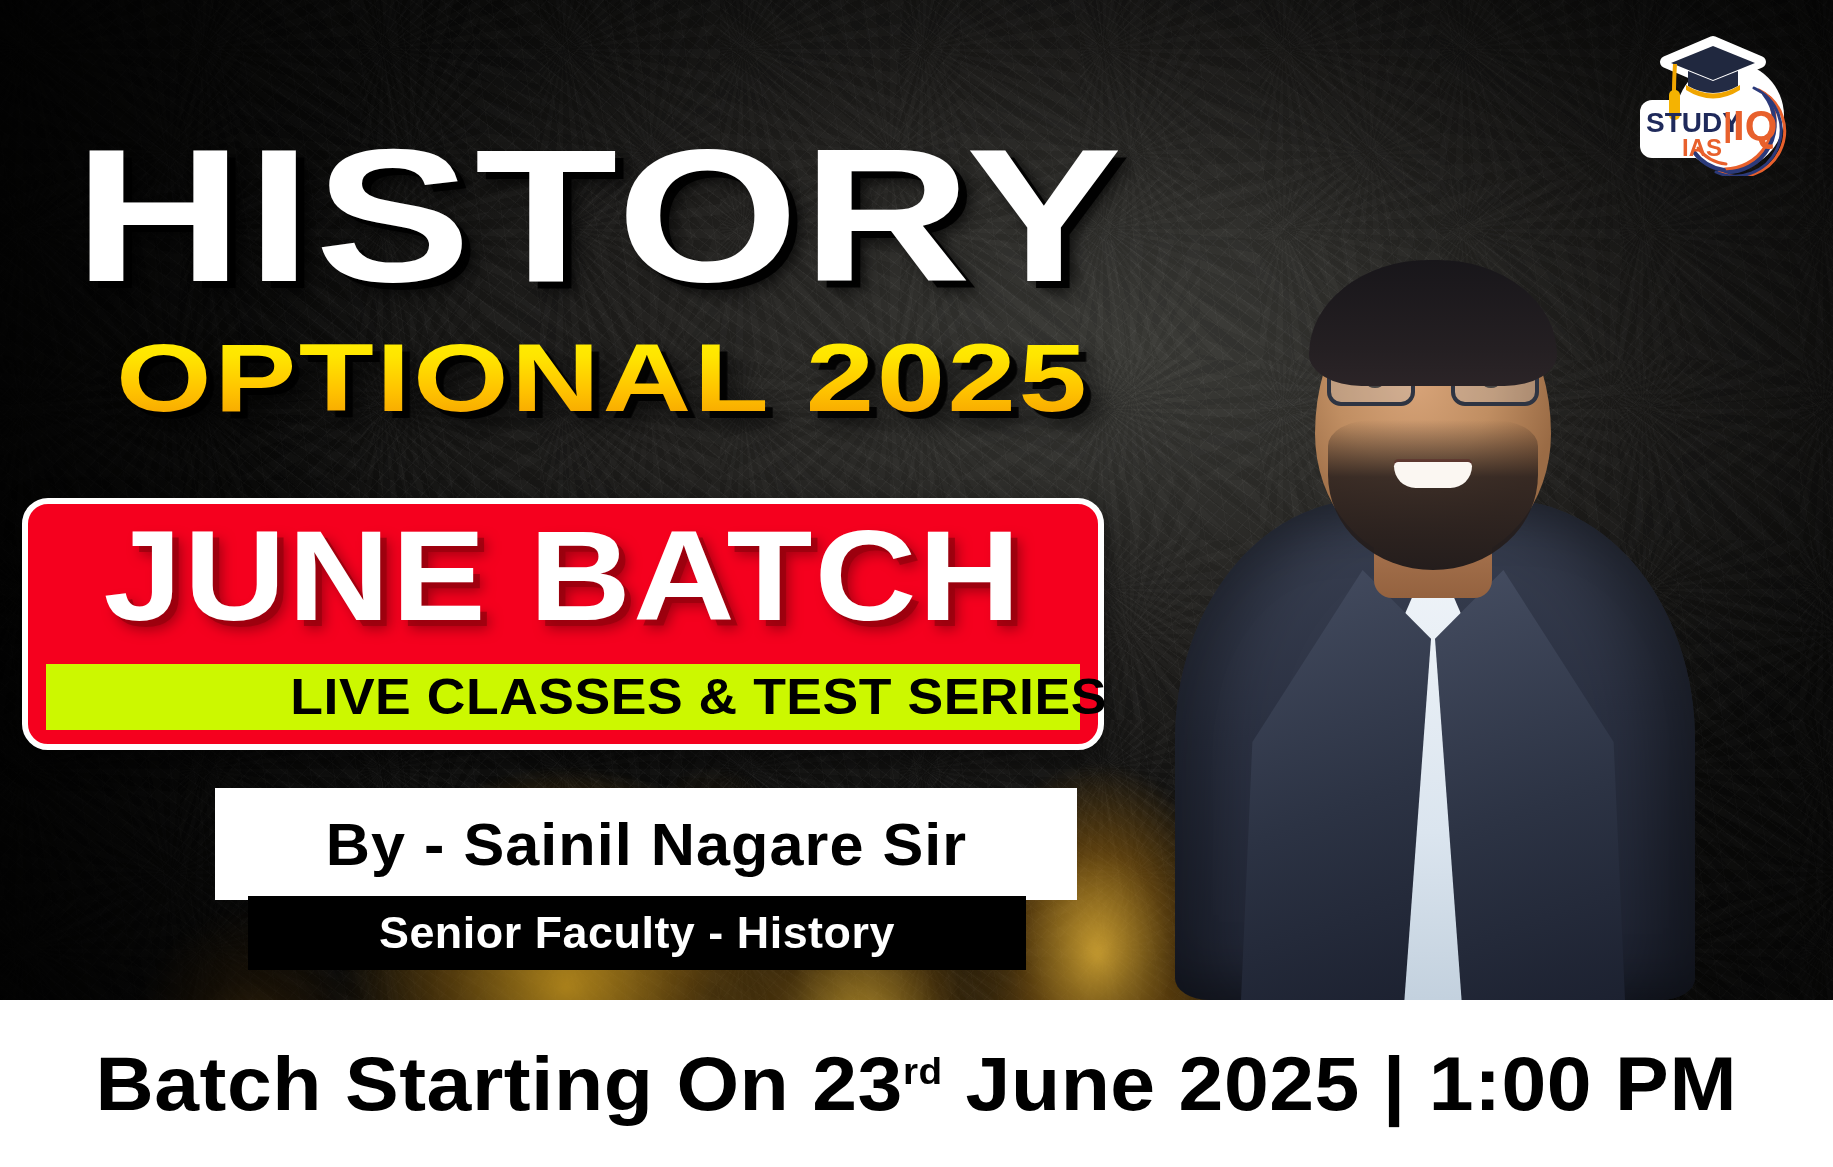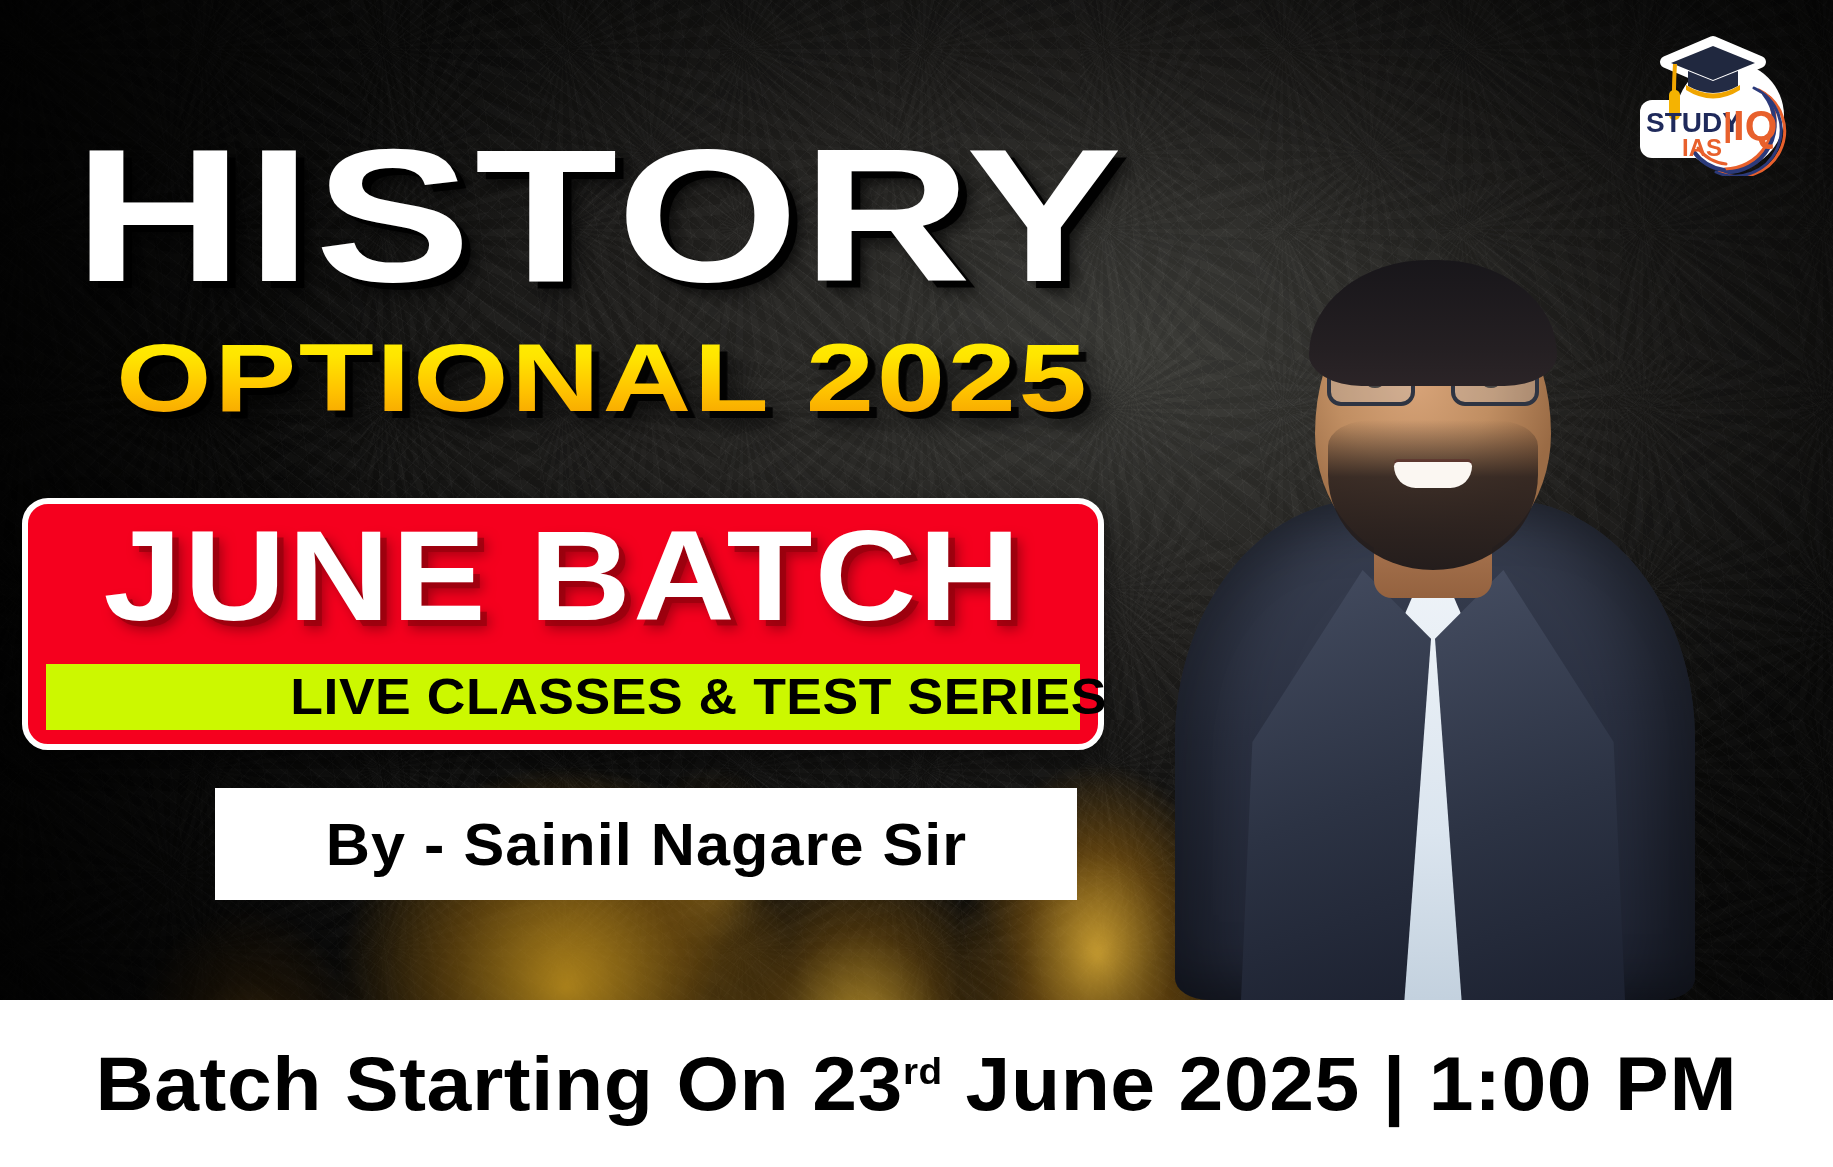--- a/index.html
+++ b/index.html
@@ -324,18 +324,21 @@
   <div class="redbox">
     <div class="junebatch">JUNE BATCH</div>
     <div class="greenbar">
       <span>LIVE CLASSES &amp; TEST SERIES</span>
     </div>
   </div>
 
   <div class="namebar">
     <span>By - Sainil Nagare Sir</span>
   </div>
+  <div class="rolebar">
+    <span>Senior Faculty - History</span>
+  </div>
 
   <div class="bottomstrip">
     <div class="txt"><span>Batch Starting On 23</span><sup>rd</sup><span> June 2025 | 1:00 PM</span></div>
   </div>
 
 </div>
 
 </body></html>

